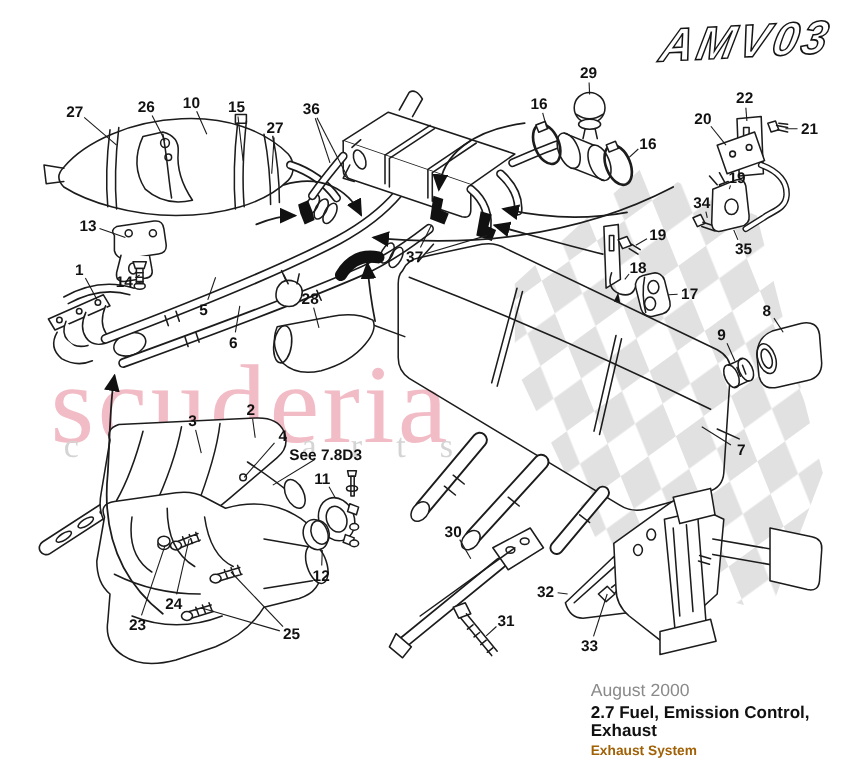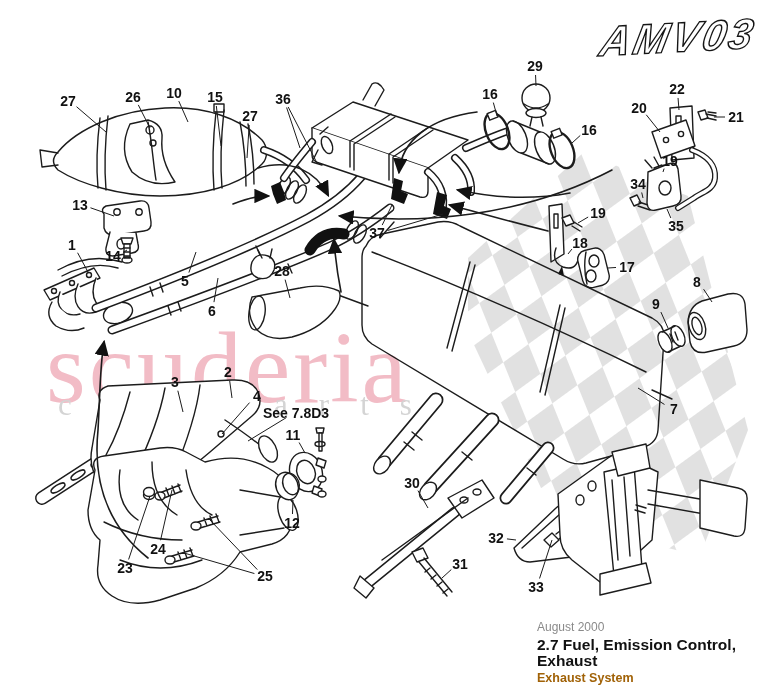--- a/index.html
+++ b/index.html
@@ -1,20 +1,20 @@
 <!DOCTYPE html>
 <html><head>
 <meta charset="utf-8">
 <style>
   html,body{margin:0;padding:0;background:#ffffff;}
   .page{position:relative;width:769px;height:695px;background:#fff;overflow:hidden;
         font-family:"Liberation Sans",sans-serif;}
   svg{position:absolute;left:0;top:0;}
   .caption{position:absolute;left:537px;top:620px;width:226px;}
-  .caption .date{font-size:12px;color:#8a8a8a;margin:0 0 3px 0;}
+  .caption .date{font-size:16px;color:#8a8a8a;margin:0 0 3px 0;}
   .caption .title{font-size:15.5px;font-weight:bold;color:#111;margin:0;line-height:1.05;}
   .caption .subtitle{font-size:12.5px;font-weight:bold;color:#a16207;margin:1px 0 0 0;}
   text.callout{font-family:"Liberation Sans",sans-serif;font-weight:bold;font-size:14px;fill:#111;}
   .lineart path,.lineart line,.lineart ellipse,.lineart circle,.lineart rect,.lineart polyline{vector-effect:none;}
 </style>
 </head>
 <body>
 
 <div class="page">
 <svg width="769" height="695" viewBox="0 0 769 695">

